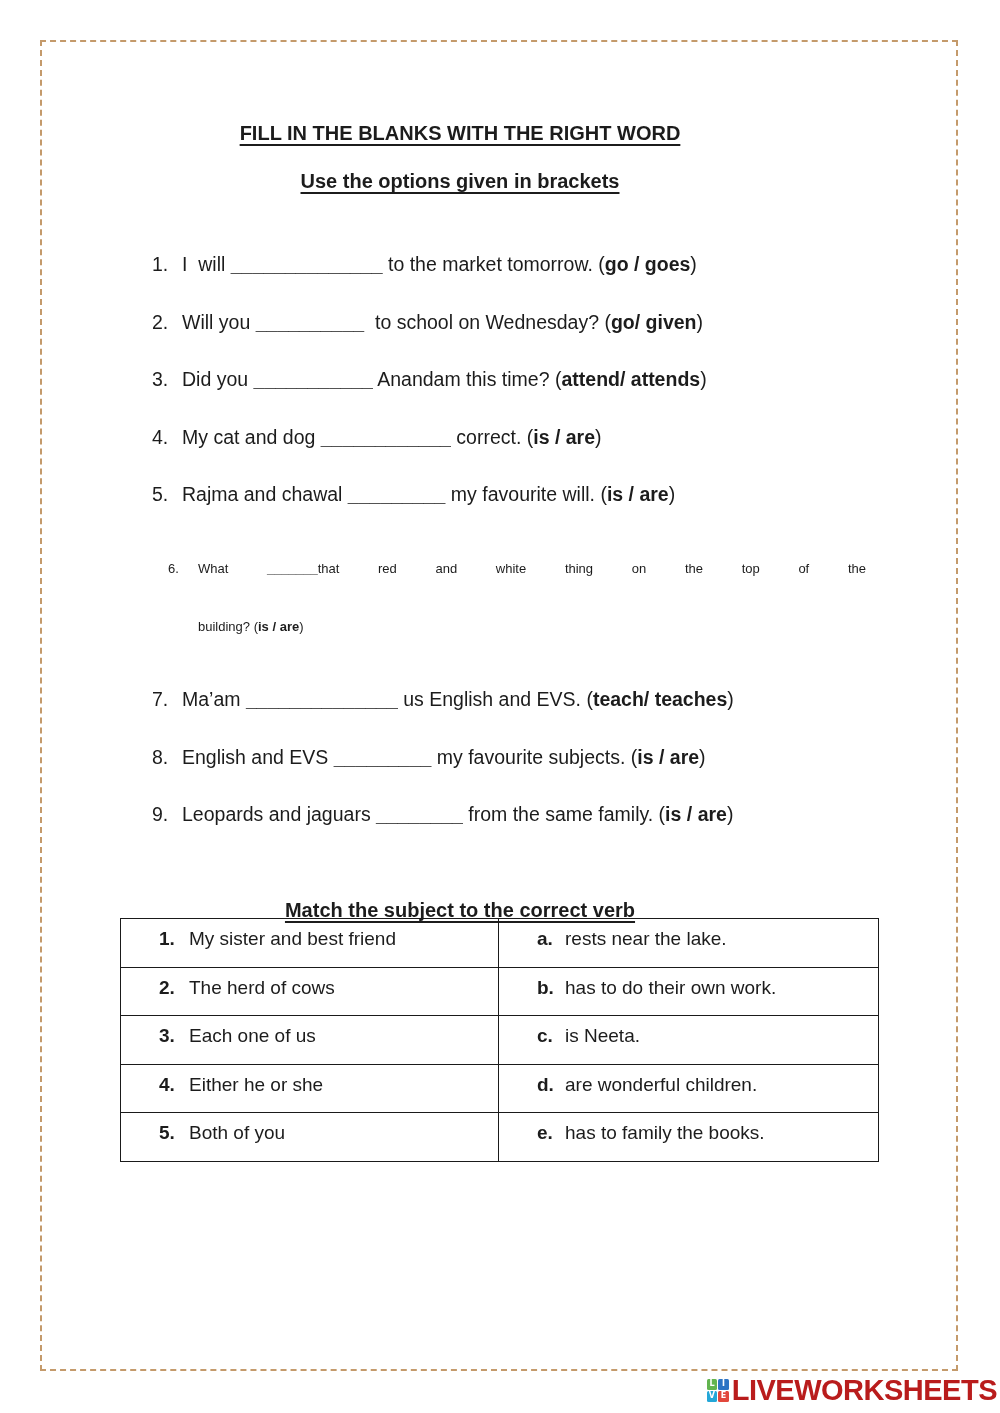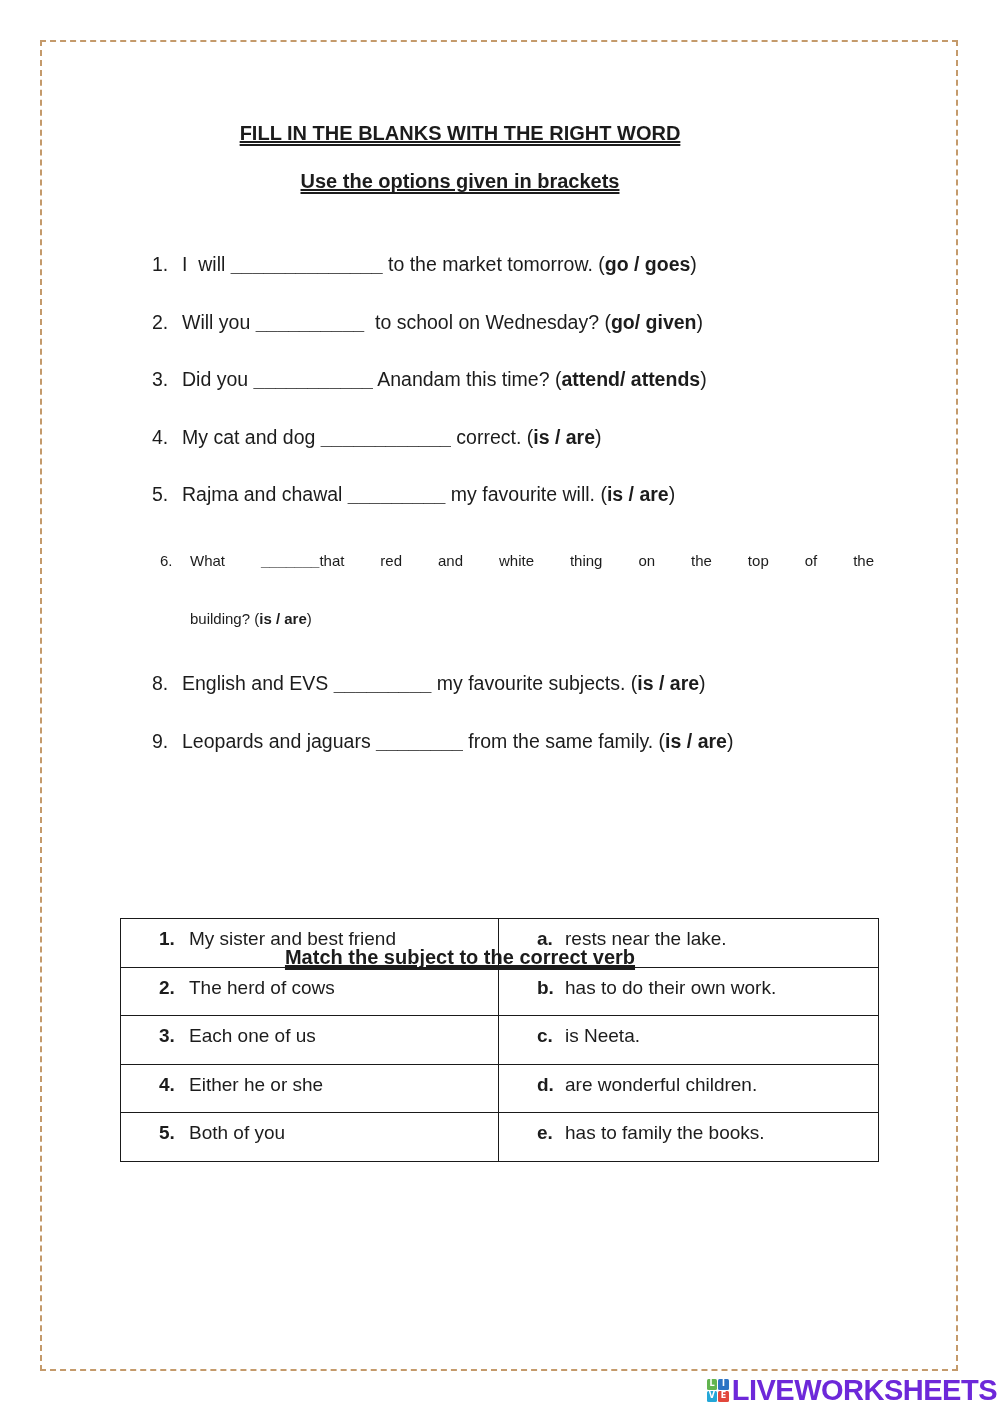--- a/index.html
+++ b/index.html
@@ -7,33 +7,33 @@
     width:1000px; height:1413px; position:relative; background:#ffffff;
     font-family:"Liberation Sans", sans-serif; color:#1c1c1c;
     -webkit-font-smoothing:antialiased;
   }
   .page-border {
     position:absolute; left:40px; top:40px; width:914px; height:1327px;
     border:2px dashed #c49a6b; background:transparent;
   }
   .hdr {
     position:absolute; left:0; width:920px; text-align:center;
-    font-weight:bold; font-size:20px; line-height:26px;text-decoration:underline;
+    font-weight:bold; font-size:20px; line-height:26px;
   }
   .hdr .u { text-decoration:underline; text-decoration-thickness:2px; text-underline-offset:4px; }
   .hdr1 { top:120px; }
   .hdr2 { top:168px; }
-  .match-hdr { top:897px; font-size:20px;margin-top:47px; }
+  .match-hdr { top:897px; font-size:20px; }
 
   .items { position:absolute; left:152px; top:236px; width:730px; }
   .item {
     margin:0; padding-left:30px; font-size:19.5px; line-height:57.6px;
     white-space:pre-wrap;
   }
-  .item-wrap { margin:8px; padding-left:30px; font-size:15px; line-height:57.6px; }
+  .item-wrap { margin:16px; padding-left:30px; font-size:13px; line-height:57.6px; }
   .num { display:inline-block; width:30px; margin-left:-30px; white-space:nowrap; }
   .blank { letter-spacing:0;font-weight:bold; }
   b.opts { font-weight:bold; }
   .just { text-align:justify; text-align-last:justify; }
 
   .match-table {
     position:absolute; left:120px; top:918px; width:758px;
     border-collapse:collapse; table-layout:fixed;
   }
   .match-table td {
@@ -55,21 +55,21 @@
   .tile {
     display:flex; align-items:center; justify-content:center;
     color:#ffffff; font-weight:bold; font-size:8px; line-height:8px;
     font-family:"DejaVu Sans", sans-serif; border-radius:1.5px;
   }
   .tile-l { background:#62b44f; }
   .tile-i { background:#2d74c4; }
   .tile-v { background:#24a7d8; }
   .tile-e { background:#e2473c; }
   .brand {
-    font-size:29px; font-weight:bold; color:#6d28d9; letter-spacing:-0.5px; line-height:32px;
+    font-size:29px; font-weight:bold; color:#b91c1c; letter-spacing:-0.5px; line-height:32px;
   }
 </style>
 </head>
 <body>
 
 <div class="page-border"></div>
 
 <div class="hdr hdr1"><span class="u">FILL IN THE BLANKS WITH THE RIGHT WORD</span></div>
 <div class="hdr hdr2"><span class="u">Use the options given in brackets</span></div>
 
@@ -78,20 +78,21 @@
   <p class="item"><span class="num">2.</span><span>Will you </span><span class="blank">__________</span><span>  to school on Wednesday? </span><span>(</span><b class="opts">go/ given</b><span>)</span></p>
   <p class="item"><span class="num">3.</span><span>Did you </span><span class="blank">___________</span><span> Anandam this time? </span><span>(</span><b class="opts">attend/ attends</b><span>)</span></p>
   <p class="item"><span class="num">4.</span><span>My cat and dog </span><span class="blank">____________</span><span> correct. </span><span>(</span><b class="opts">is / are</b><span>)</span></p>
   <p class="item"><span class="num">5.</span><span>Rajma and chawal </span><span class="blank">_________</span><span> my favourite will. </span><span>(</span><b class="opts">is / are</b><span>)</span></p>
 
   <div class="item-wrap">
     <div class="just"><span class="num">6.</span><span>What </span><span class="blank">_______</span><span>that red and white thing on the top of the</span></div>
     <div><span>building? </span><span>(</span><b class="opts">is / are</b><span>)</span></div>
   </div>
 
+  <p class="item"><span class="num">7.</span><span>Ma’am </span><span class="blank">______________</span><span> us English and EVS. </span><span>(</span><b class="opts">teach/ teaches</b><span>)</span></p>
   <p class="item"><span class="num">8.</span><span>English and EVS </span><span class="blank">_________</span><span> my favourite subjects. </span><span>(</span><b class="opts">is / are</b><span>)</span></p>
   <p class="item"><span class="num">9.</span><span>Leopards and jaguars </span><span class="blank">________</span><span> from the same family. </span><span>(</span><b class="opts">is / are</b><span>)</span></p>
 </div>
 
 <div class="hdr match-hdr"><span class="u">Match the subject to the correct verb</span></div>
 
 <table class="match-table">
   <colgroup>
       <col class="c1">
       <col class="c2">

